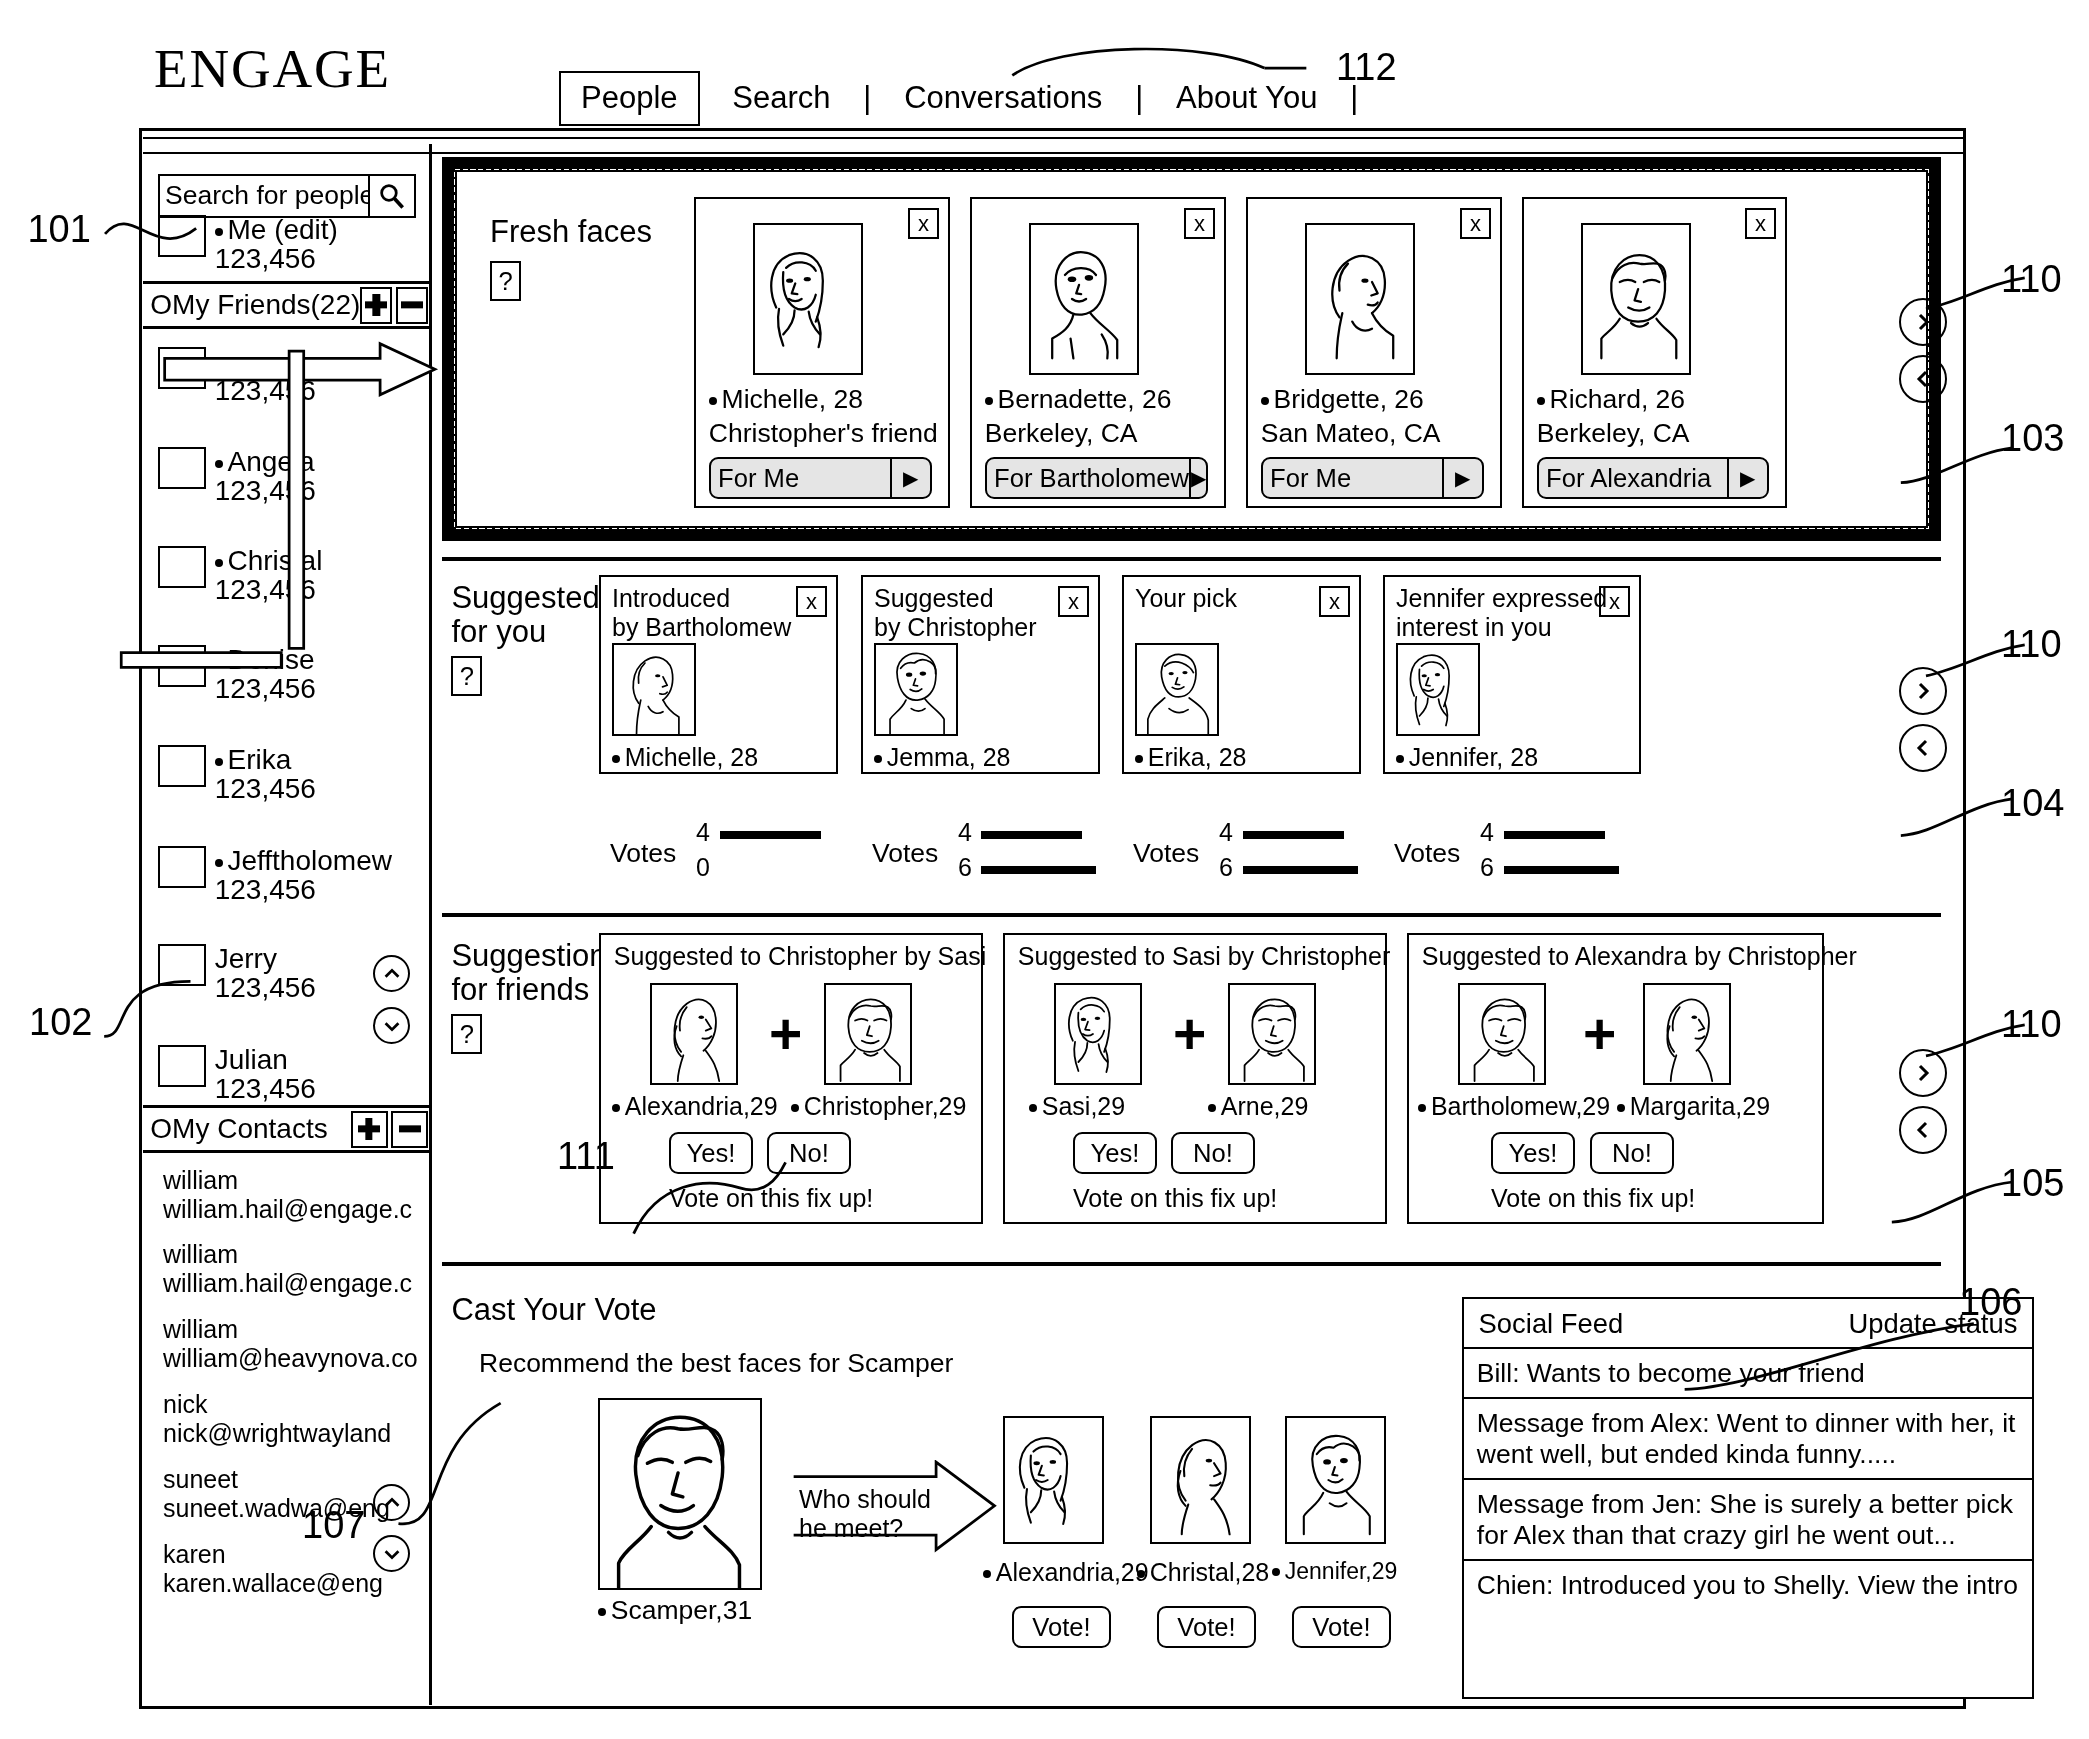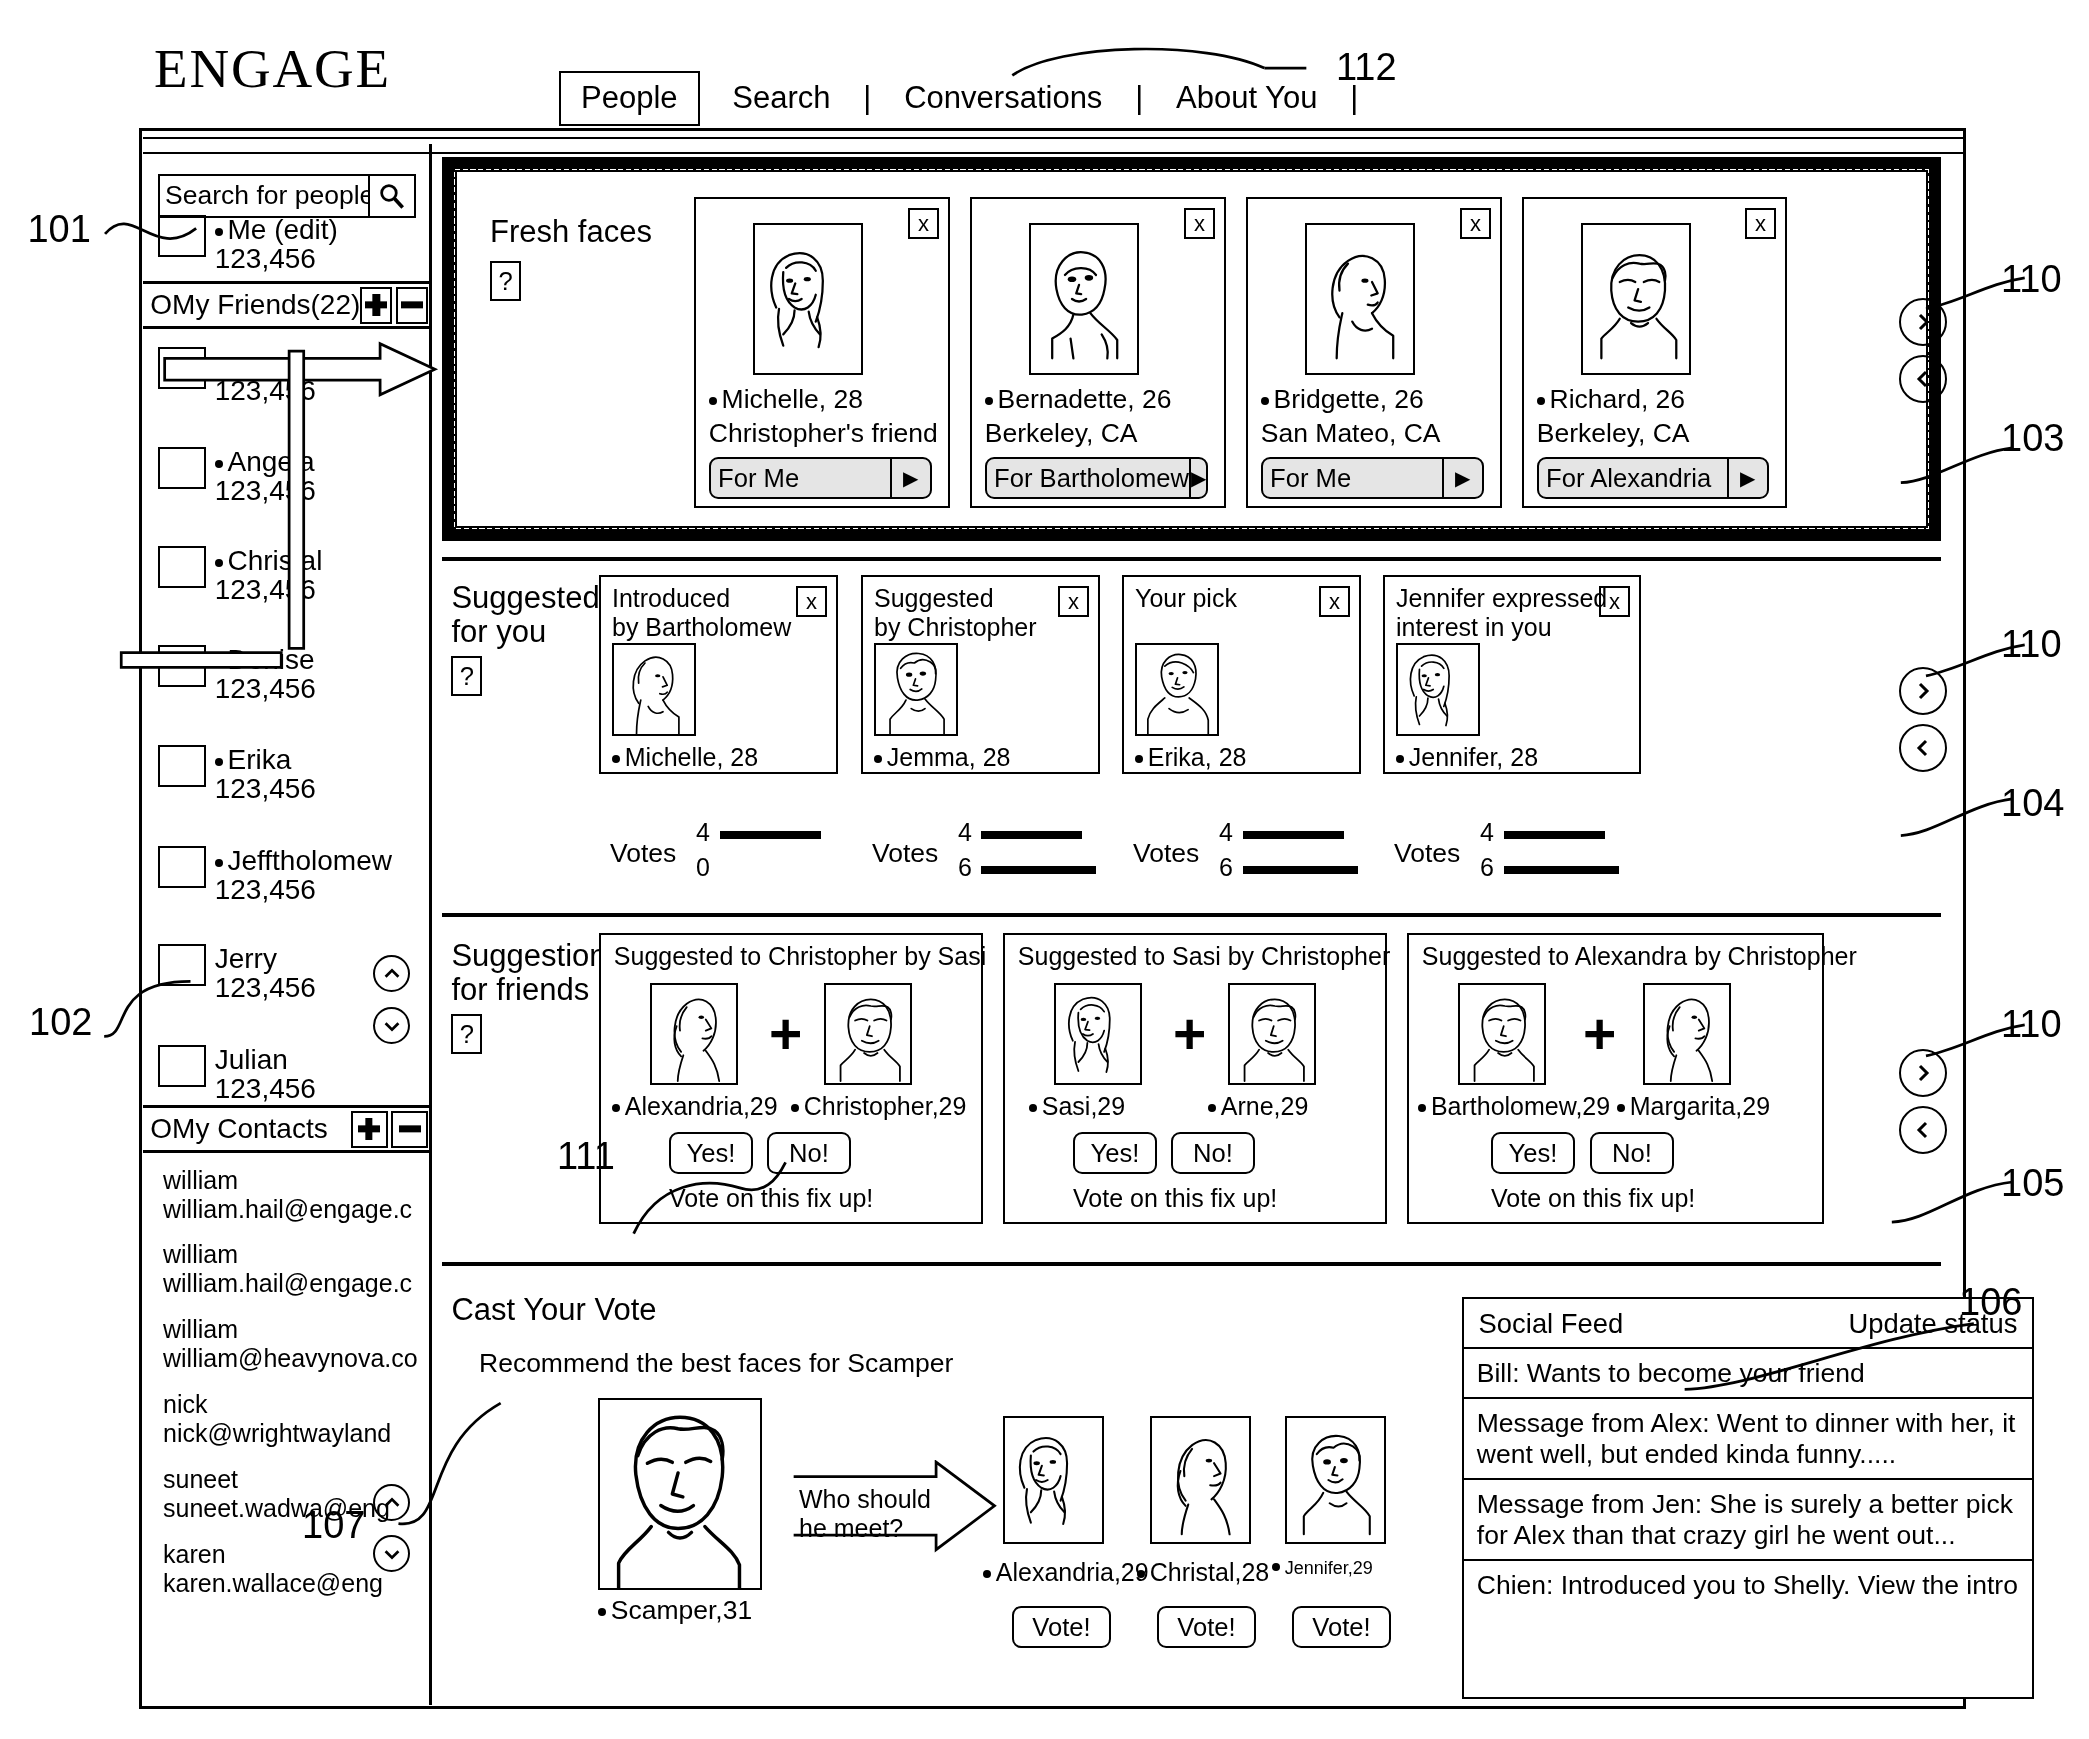--- a/index.html
+++ b/index.html
@@ -654,21 +654,21 @@
       </svg>
   </div>
   <div class="abs" style="left:702px;top:1414px;font-size:25px;white-space:nowrap;"><span class="dot"></span><span>Christal,28</span></div>
   <div class="btn abs" style="left:722px;top:1462px;width:99px;">Vote!</div>
 
   <div class="photo abs" style="left:850px;top:1272px;width:101px;height:128px;">
     <svg viewBox="0 0 150 168">
         <use href="#av-woman-curly"></use>
       </svg>
   </div>
-  <div class="abs" style="left:837px;top:1414px;font-size:18px;white-space:nowrap;"><span class="dot"></span><span>Jennifer,29</span></div>
+  <div class="abs" style="left:837px;top:1414px;font-size:23px;white-space:nowrap;"><span class="dot"></span><span>Jennifer,29</span></div>
   <div class="btn abs" style="left:857px;top:1462px;width:99px;">Vote!</div>
 
   <div id="feed" style="left:1027px;top:1153px;width:572px;height:402px;">
     <div id="feedhead">
       <span>Social Feed</span>
       <span>Update status</span>
     </div>
     <div class="feeditem">Bill: Wants to become your friend</div>
     <div class="feeditem">Message from Alex: Went to dinner with her, it went well, but ended kinda funny.....</div>
     <div class="feeditem">Message from Jen: She is surely a better pick for Alex than that crazy girl he went out...</div>

